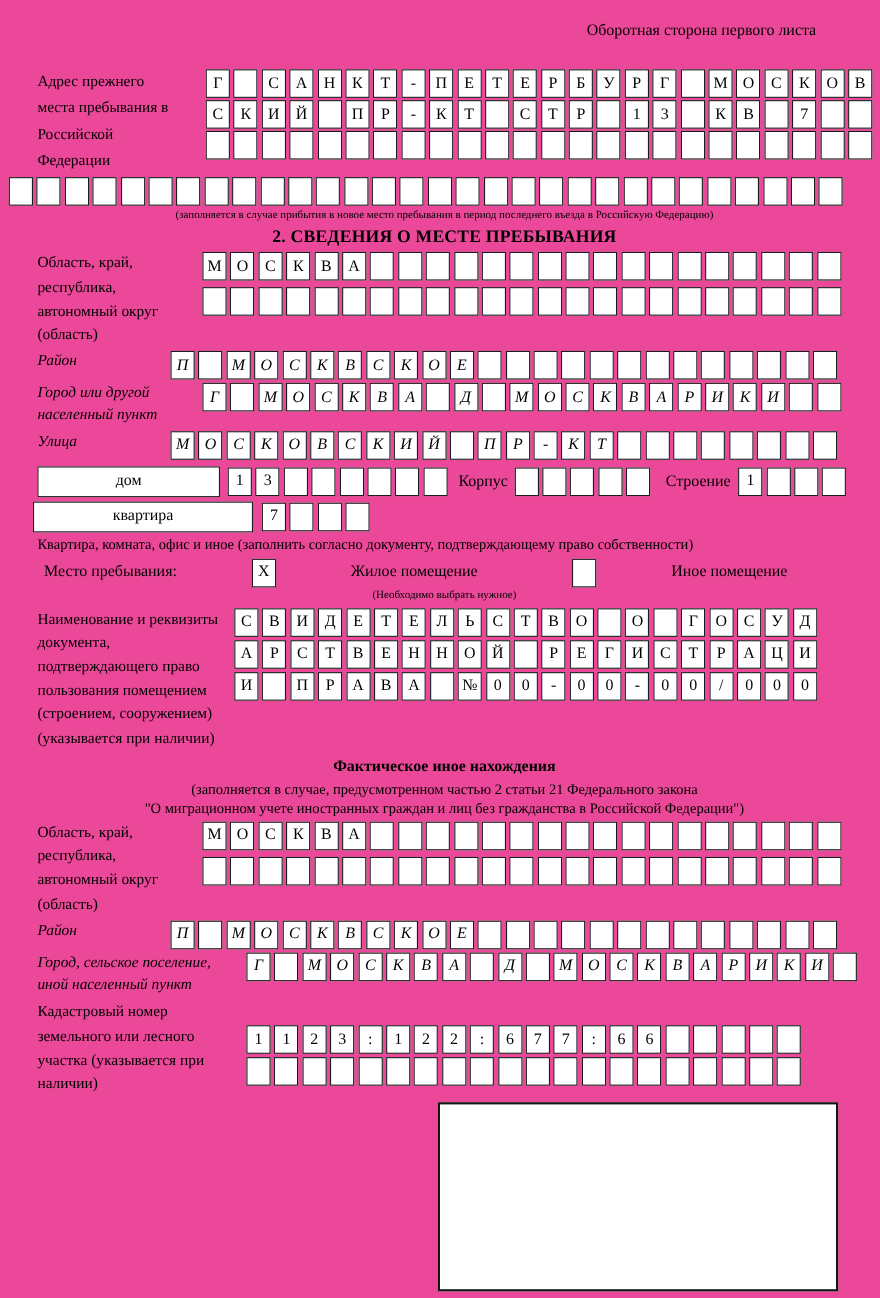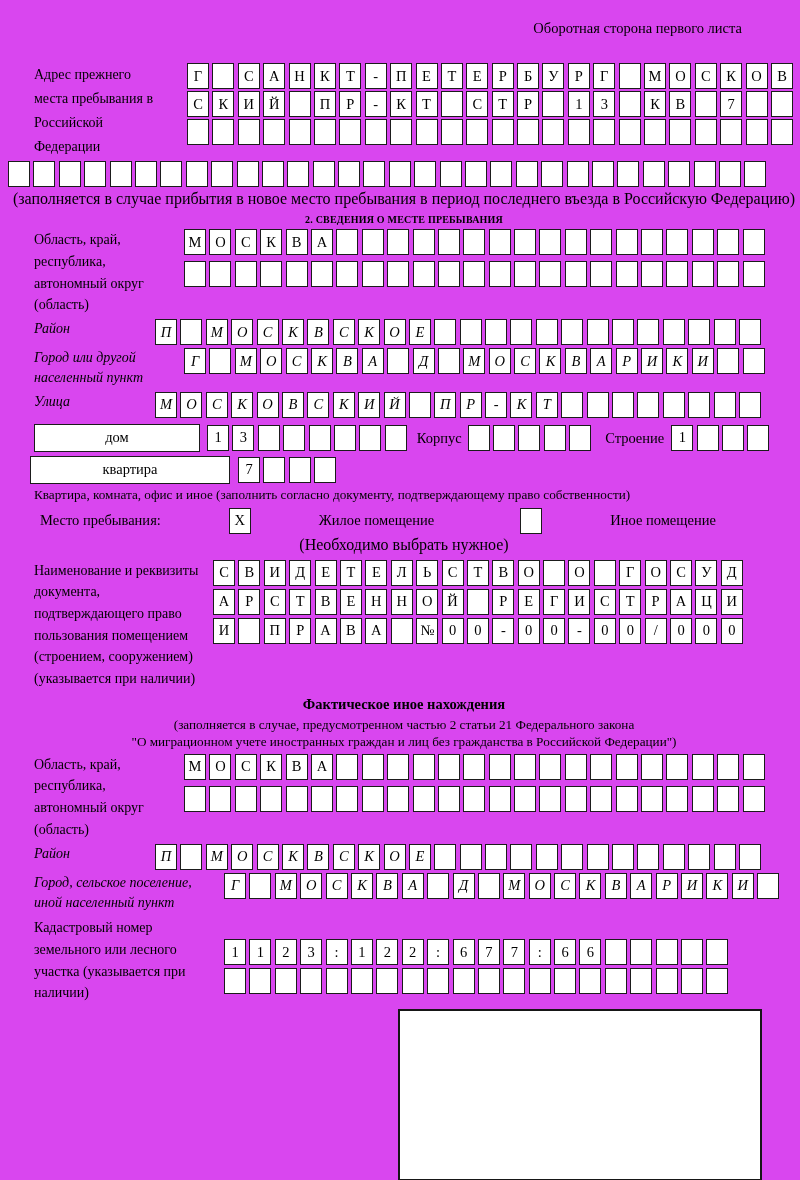--- a/index.html
+++ b/index.html
@@ -1,19 +1,19 @@
 <!DOCTYPE html>
 <html><head>
 <meta charset="utf-8">
 <style>
   html,body{margin:0;padding:0;background:#fff;}
   .page{
     position:relative;
     width:800px;height:1180px;
-    background:#d946ef;color:#000;
+    background:#ec4899;color:#000;
     font-family:"Liberation Serif","DejaVu Serif",serif;
     font-size:14px;
     overflow:hidden;
     box-sizing:border-box;
     padding:0 0 0 8px;
   }
   .header-note{
     padding-top:20px;
     text-align:right;
     padding-right:58px;
@@ -23,23 +23,23 @@
   .label{line-height:1.45;box-sizing:border-box;padding-left:26px;padding-right:6px;flex:none;}
   .label-tall{line-height:1.72;}
   .cells{display:flex;gap:3.4px;flex:none;}
   .cells-col{display:flex;flex-direction:column;gap:2px;}
   .cell{
     width:22px;height:26px;box-sizing:border-box;
     border:1.6px solid #1b1b1b;
     display:inline-flex;align-items:center;justify-content:center;
     font-size:14.5px;flex:none;background:#fff;
   }
-  .note{font-size:16px;text-align:center;margin-top:3px;}
+  .note{font-size:10px;text-align:center;margin-top:3px;}
   .note-left{font-size:13.2px;margin-top:3px;padding-left:26px;}
-  .section-title{font-weight:bold;font-size:10px;text-align:center;margin-top:6px;letter-spacing:.2px;}
+  .section-title{font-weight:bold;font-size:16px;text-align:center;margin-top:6px;letter-spacing:.2px;}
   .sub-title{font-weight:bold;font-size:14.5px;text-align:center;margin-top:6px;}
   .type-box{
     box-sizing:border-box;border:1.6px solid #1b1b1b;height:28px;
     display:flex;align-items:center;justify-content:center;
     font-size:14.5px;flex:none;background:#fff;
   }
   .inline-label{font-size:14.5px;line-height:28px;flex:none;}
   .mt2{margin-top:2px;} .mt3{margin-top:3px;font-style:italic;} .mt4{margin-top:4px;} .mt6{margin-top:6px;}
   .stamp-box{
     margin-left:390px;margin-top:5px;

